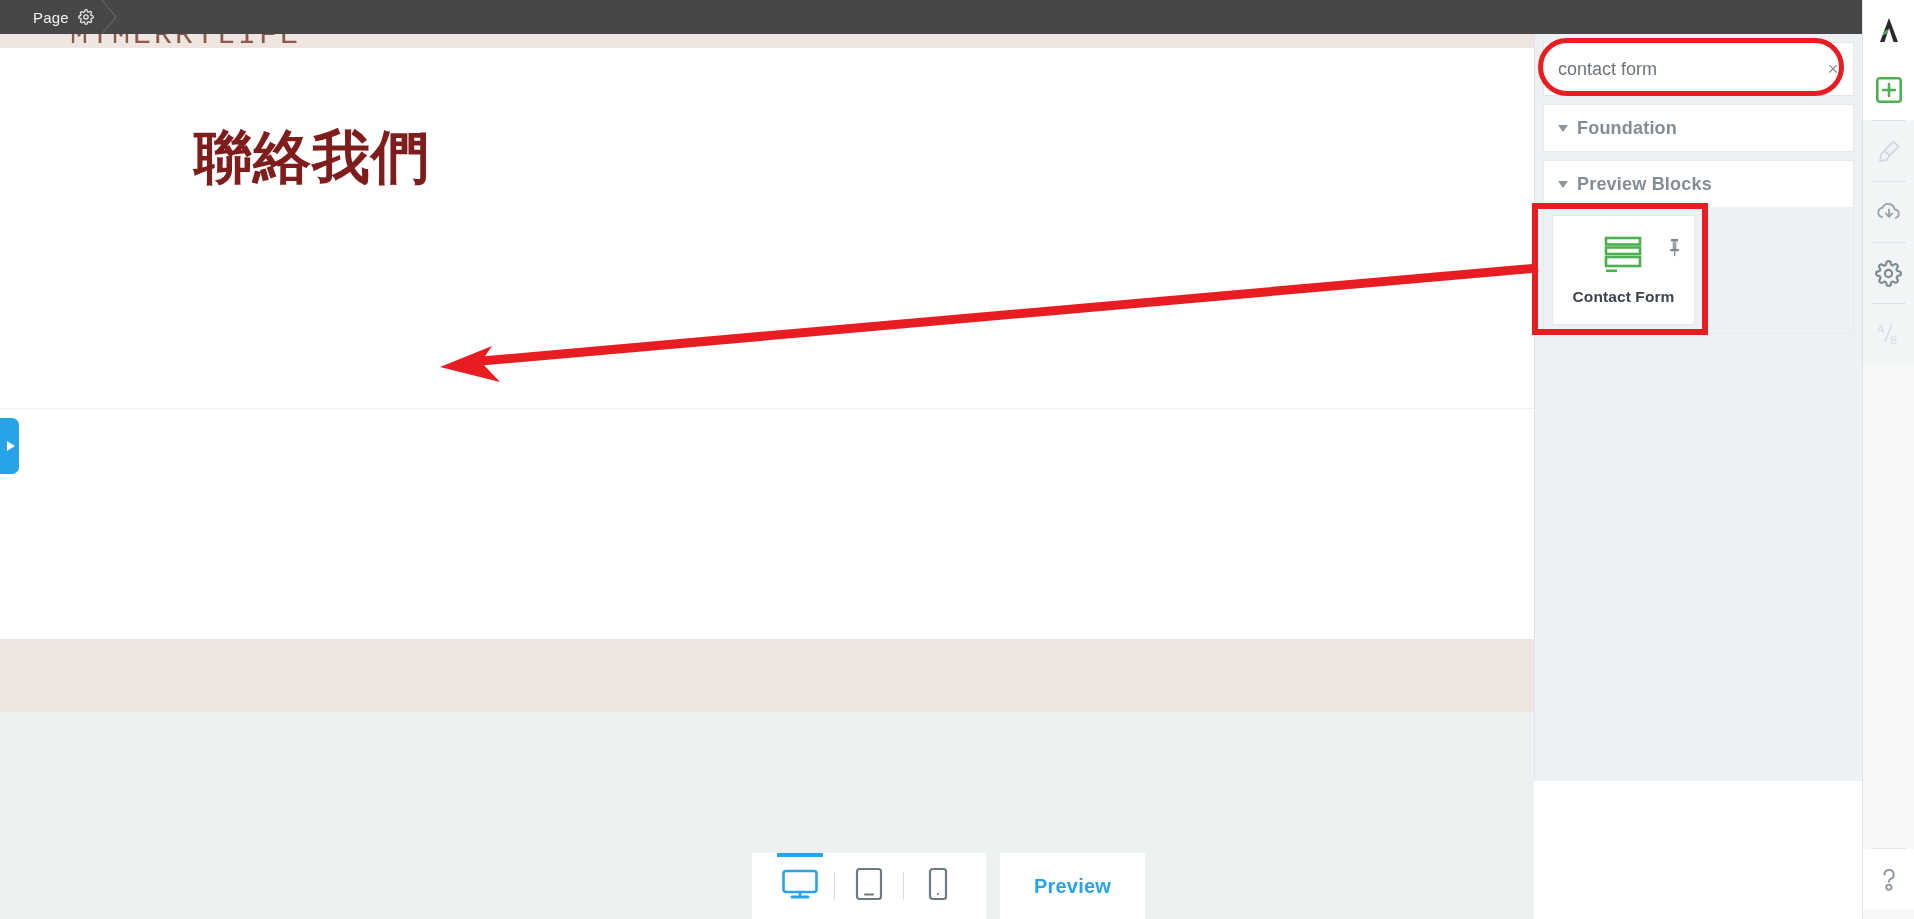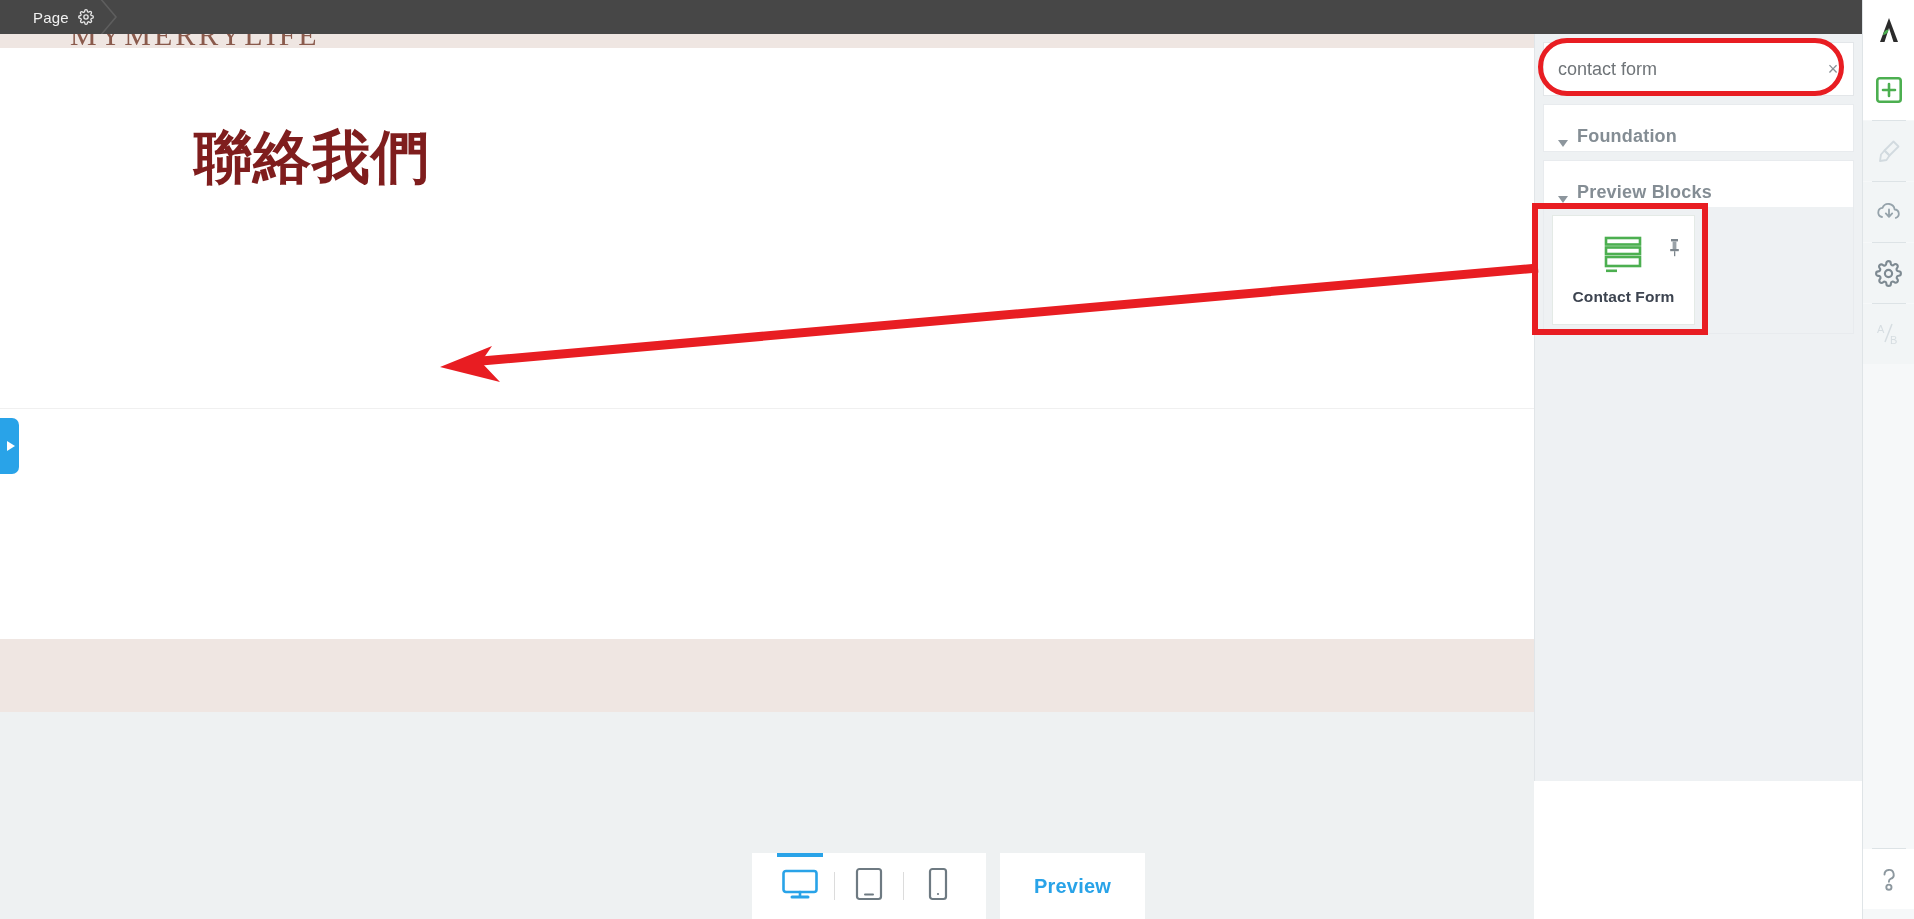--- a/index.html
+++ b/index.html
@@ -41,21 +41,21 @@
     overflow: hidden;
     z-index: 10;
   }
   .site-topstrip {
     position: absolute; left: 0; top: 0;
     width: 100%; height: 14px;
     background: #efe6e2;
   }
   .site-logo {
     position: absolute; left: 70px; top: -16px;
-    font-family: Liberation Serif, serif;
+    font-family: Liberation Mono, monospace;
     font-size: 30px; letter-spacing: 3px;
     color: #8a5a4c;
     white-space: nowrap;
   }
   .page-heading {
     position: absolute; left: 194px; top: 94px;
     font-size: 58px; font-weight: 700;
     color: #7f1d1d;
     letter-spacing: 1px;
     line-height: 1;
@@ -157,22 +157,22 @@
     color: #8a9196; font-size: 18px; cursor: pointer;
     background: transparent; border: none;
   }
 
   .panel-section {
     margin: 8px 8px 0 8px;
     background: #ffffff;
     border: 1px solid #e8ebee;
   }
   .sec-header {
-    display: flex; align-items: flex-end; gap: 9px;
-    height: 46px; padding: 4px 14px;
+    display: flex; align-items: center; gap: 9px;
+    height: 46px; padding: 16px 14px;
     cursor: pointer;
   }
   .caret {
     width: 0; height: 0;
     border-left: 5.5px solid transparent;
     border-right: 5.5px solid transparent;
     border-top: 7px solid #8d969d;
   }
   .sec-title {
     font-size: 18px; font-weight: 700; color: #848d94;

